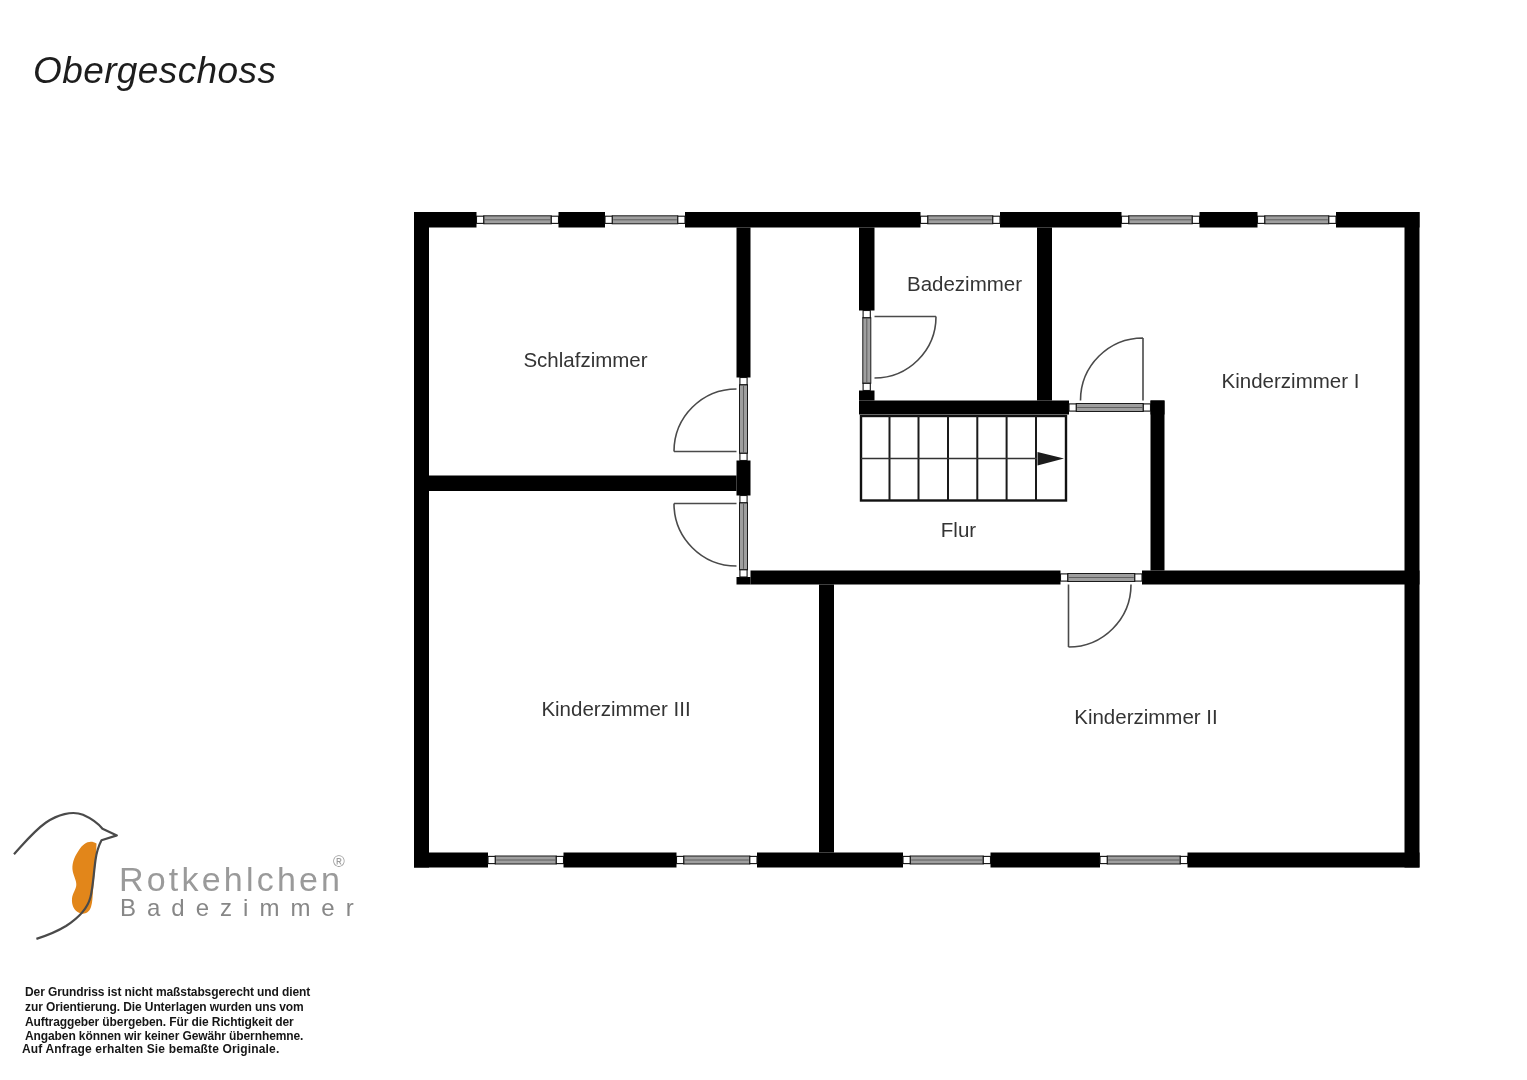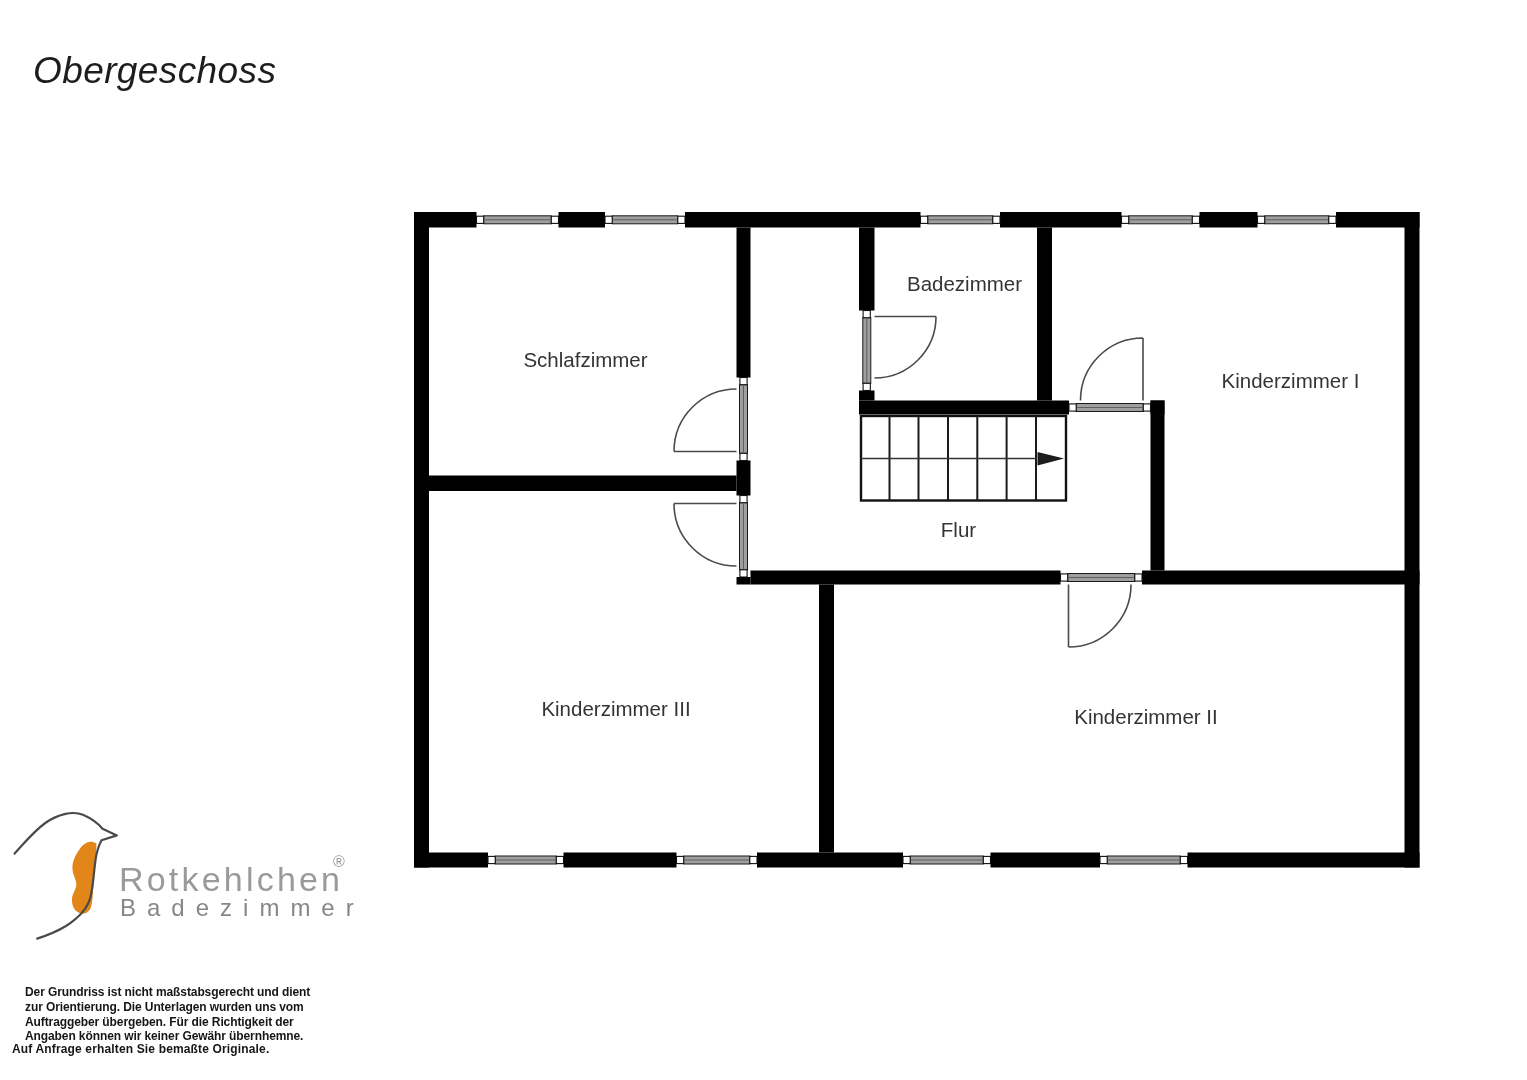--- a/index.html
+++ b/index.html
@@ -2,21 +2,21 @@
 <html><head>
 <meta charset="utf-8">
 <style>
 html,body{margin:0;padding:0;background:#fff;}
 #page{position:relative;width:1527px;height:1080px;background:#fff;overflow:hidden;font-family:"Liberation Sans",sans-serif;}
 #title{position:absolute;left:33px;top:50px;font-style:italic;font-size:37px;font-weight:500;color:#1d1d1d;letter-spacing:0.4px;}
 .logo-rot{position:absolute;left:119px;top:860px;font-size:34px;color:#9a9a9a;letter-spacing:3.2px;}
 .logo-reg{position:absolute;left:333px;top:853px;font-size:16px;color:#9a9a9a;}
 .logo-imm{position:absolute;left:120px;top:894px;font-size:24px;color:#878787;letter-spacing:11px;}
 .disc{position:absolute;left:25px;top:969px;font-size:12px;font-weight:bold;color:#161616;line-height:14.75px;letter-spacing:-0.1px;margin-top:16px;}
-.note{position:absolute;left:12px;top:1042px;font-size:12px;font-weight:bold;color:#161616;letter-spacing:0.15px;}
+.note{position:absolute;left:22px;top:1042px;font-size:12px;font-weight:bold;color:#161616;letter-spacing:0.15px;}
 </style>
 </head>
 <body>
 <div id="page">
 
 <div id="title">Obergeschoss</div>
 
 <svg width="1527" height="1080" viewBox="0 0 1527 1080" style="position:absolute;left:0;top:0;">
 
 <rect x="429" y="227.5" width="307.5" height="248" fill="#ffffff"></rect>

